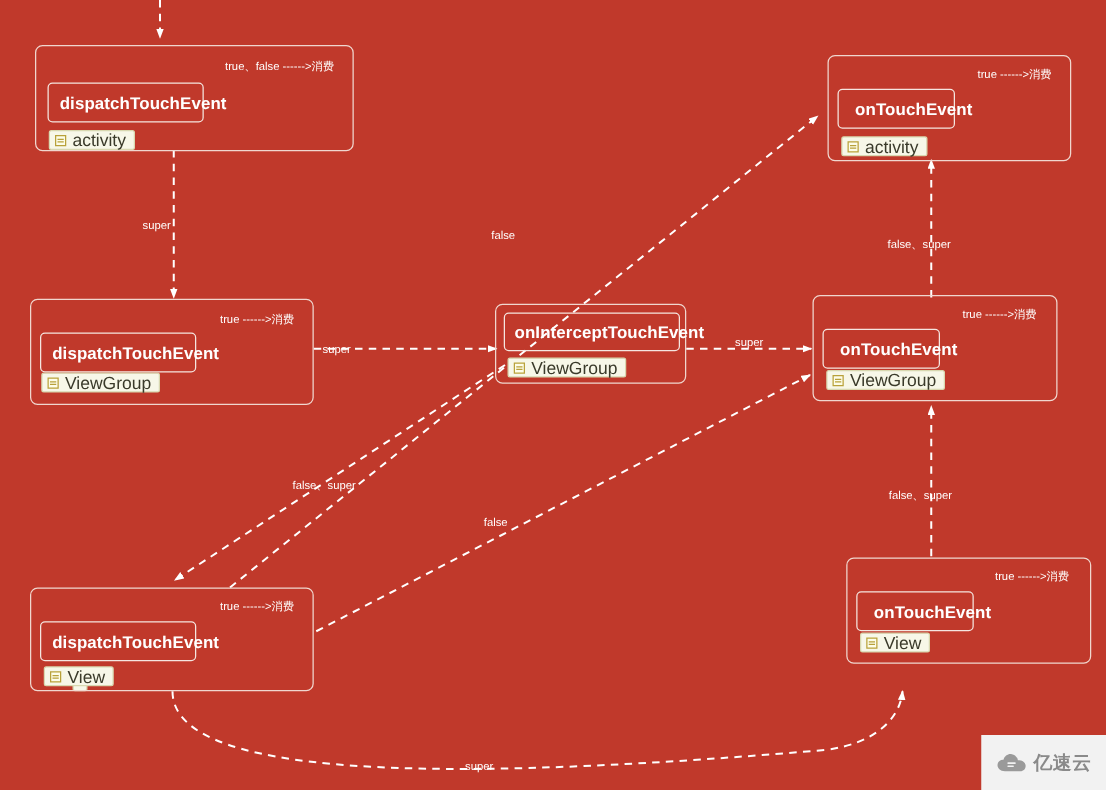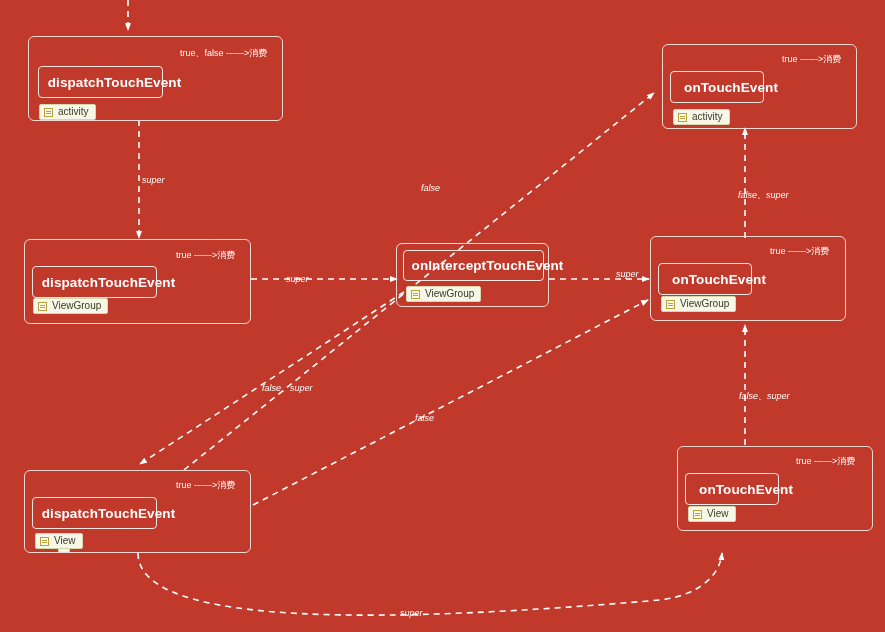--- a/index.html
+++ b/index.html
@@ -60,21 +60,21 @@
     gap: 5px;
     background: #f7f7e8;
     border: 1px solid #d8d8b0;
     border-radius: 2px;
     padding: 2px 6px 2px 4px;
     box-sizing: border-box;
     height: 16px;
   }
   .tag .tag-text {
     color: #3a3a2a;
-    font-size: 10px;
+    font-size: 14px;
     line-height: 10px;
     white-space: nowrap;
   }
   .tag-icon {
     width: 9px;
     height: 9px;
     border: 1px solid #b8a13a;
     background: #fdfde8;
     box-sizing: border-box;
     position: relative;
@@ -95,22 +95,20 @@
     background: #b8a13a;
   }
   .edge-label {
     position: absolute;
     color: #ffffff;
     font-size: 9px;
     white-space: nowrap;
     line-height: 11px;
   }
   .edge-label.italic {
-    font-style: italic;
-    margin-left: 28px;
   }
   .watermark {
     position: absolute;
     right: 0;
     bottom: 0;
     width: 100px;
     height: 44px;
     background: #f2f2f2;
     display: flex;
     align-items: center;
@@ -245,14 +243,23 @@
   <div class="edge-label italic" style="left:114px; top:175px;">super</div>
   <div class="edge-label italic" style="left:393px; top:183px;">false</div>
   <div class="edge-label italic" style="left:710px; top:190px;">false、super</div>
   <div class="edge-label italic" style="left:258px; top:274px;">super</div>
   <div class="edge-label italic" style="left:588px; top:269px;">super</div>
   <div class="edge-label italic" style="left:234px; top:383px;">false、super</div>
   <div class="edge-label italic" style="left:387px; top:413px;">false</div>
   <div class="edge-label italic" style="left:711px; top:391px;">false、super</div>
   <div class="edge-label italic" style="left:372px; top:608px;">super</div>
 
+  <div class="watermark">
+    <span class="wm-cloud">
+      <svg viewBox="0 0 26 17" width="26" height="17">
+        <path d="M7,15 C3,15 1,12.5 1,10 C1,7.5 3.2,5.6 5.8,5.8 C6.6,2.7 9.4,0.8 12.4,1.3 C15,1.7 17,3.8 17.3,6.2 C20,5.7 22.8,7.3 23.4,9.8 C24,12.4 22.2,15 19.3,15 Z" fill="#9a9a9a"></path>
+        <path d="M9.5,8.5 L15,8.5 M9.5,11 L13.5,11" stroke="#f2f2f2" stroke-width="1.3" stroke-linecap="round"></path>
+      </svg>
+    </span>
+    <span class="wm-text">亿速云</span>
+  </div>
 
 </div>
 
 </body></html>

